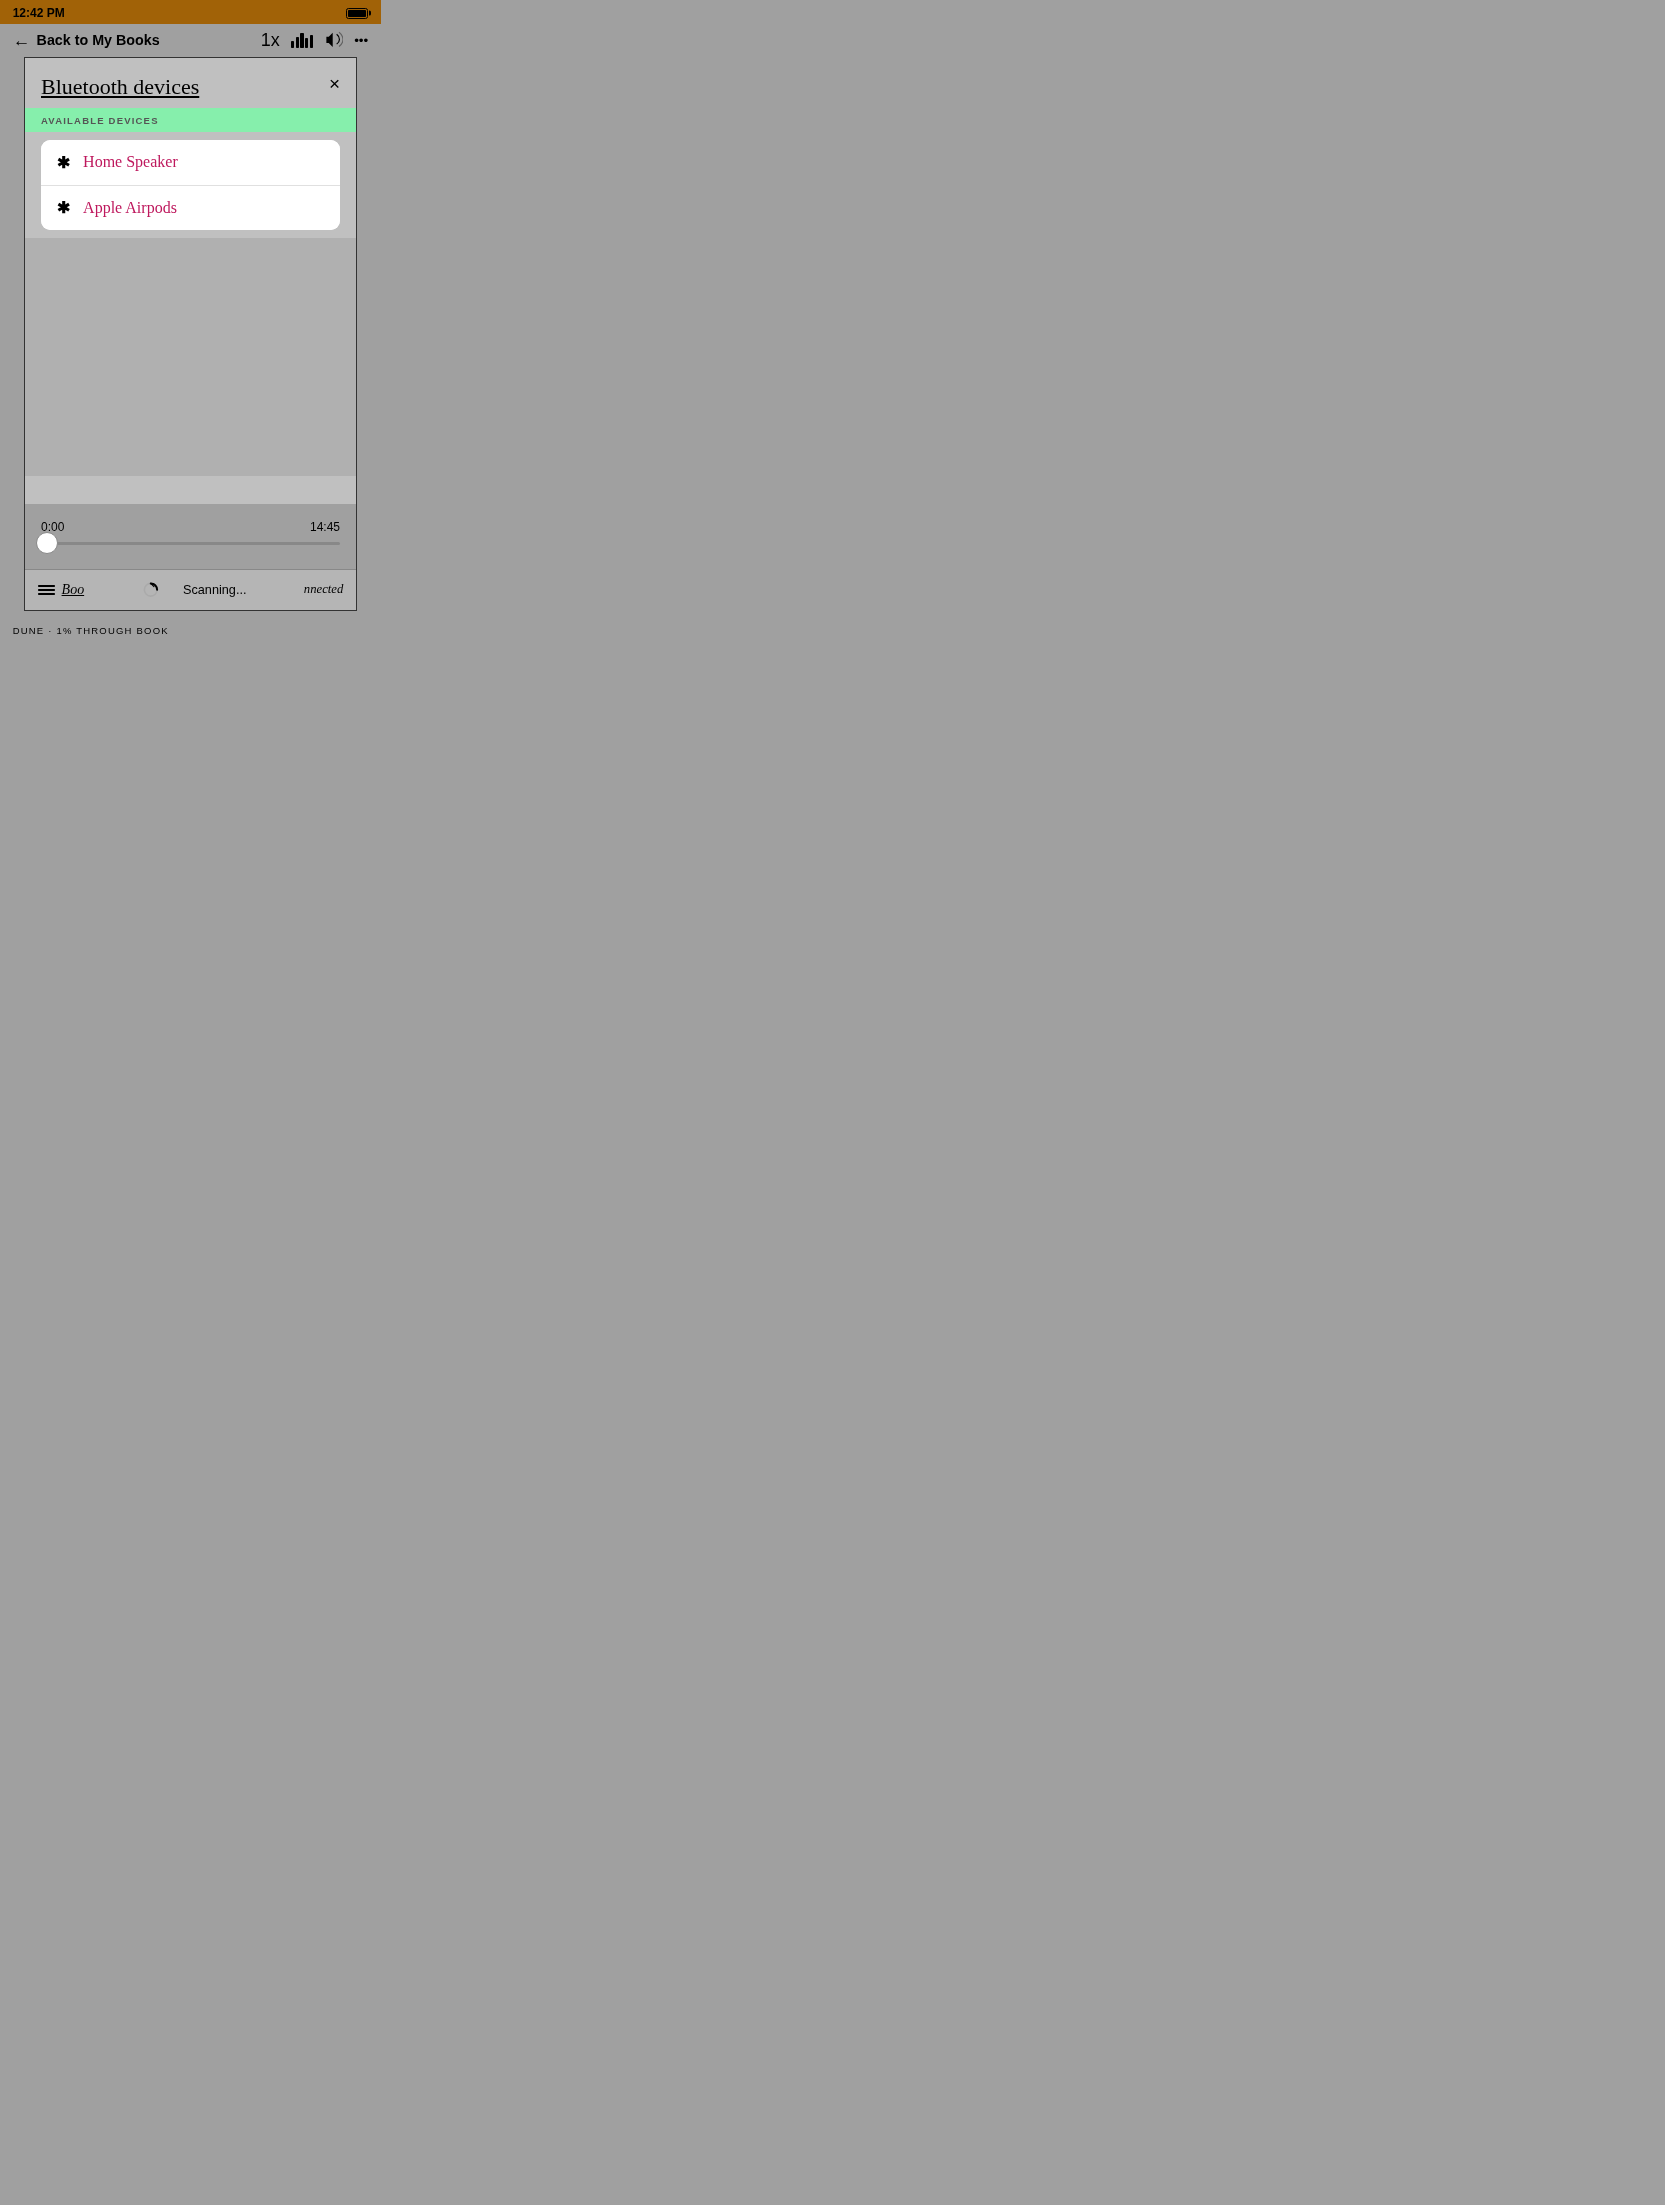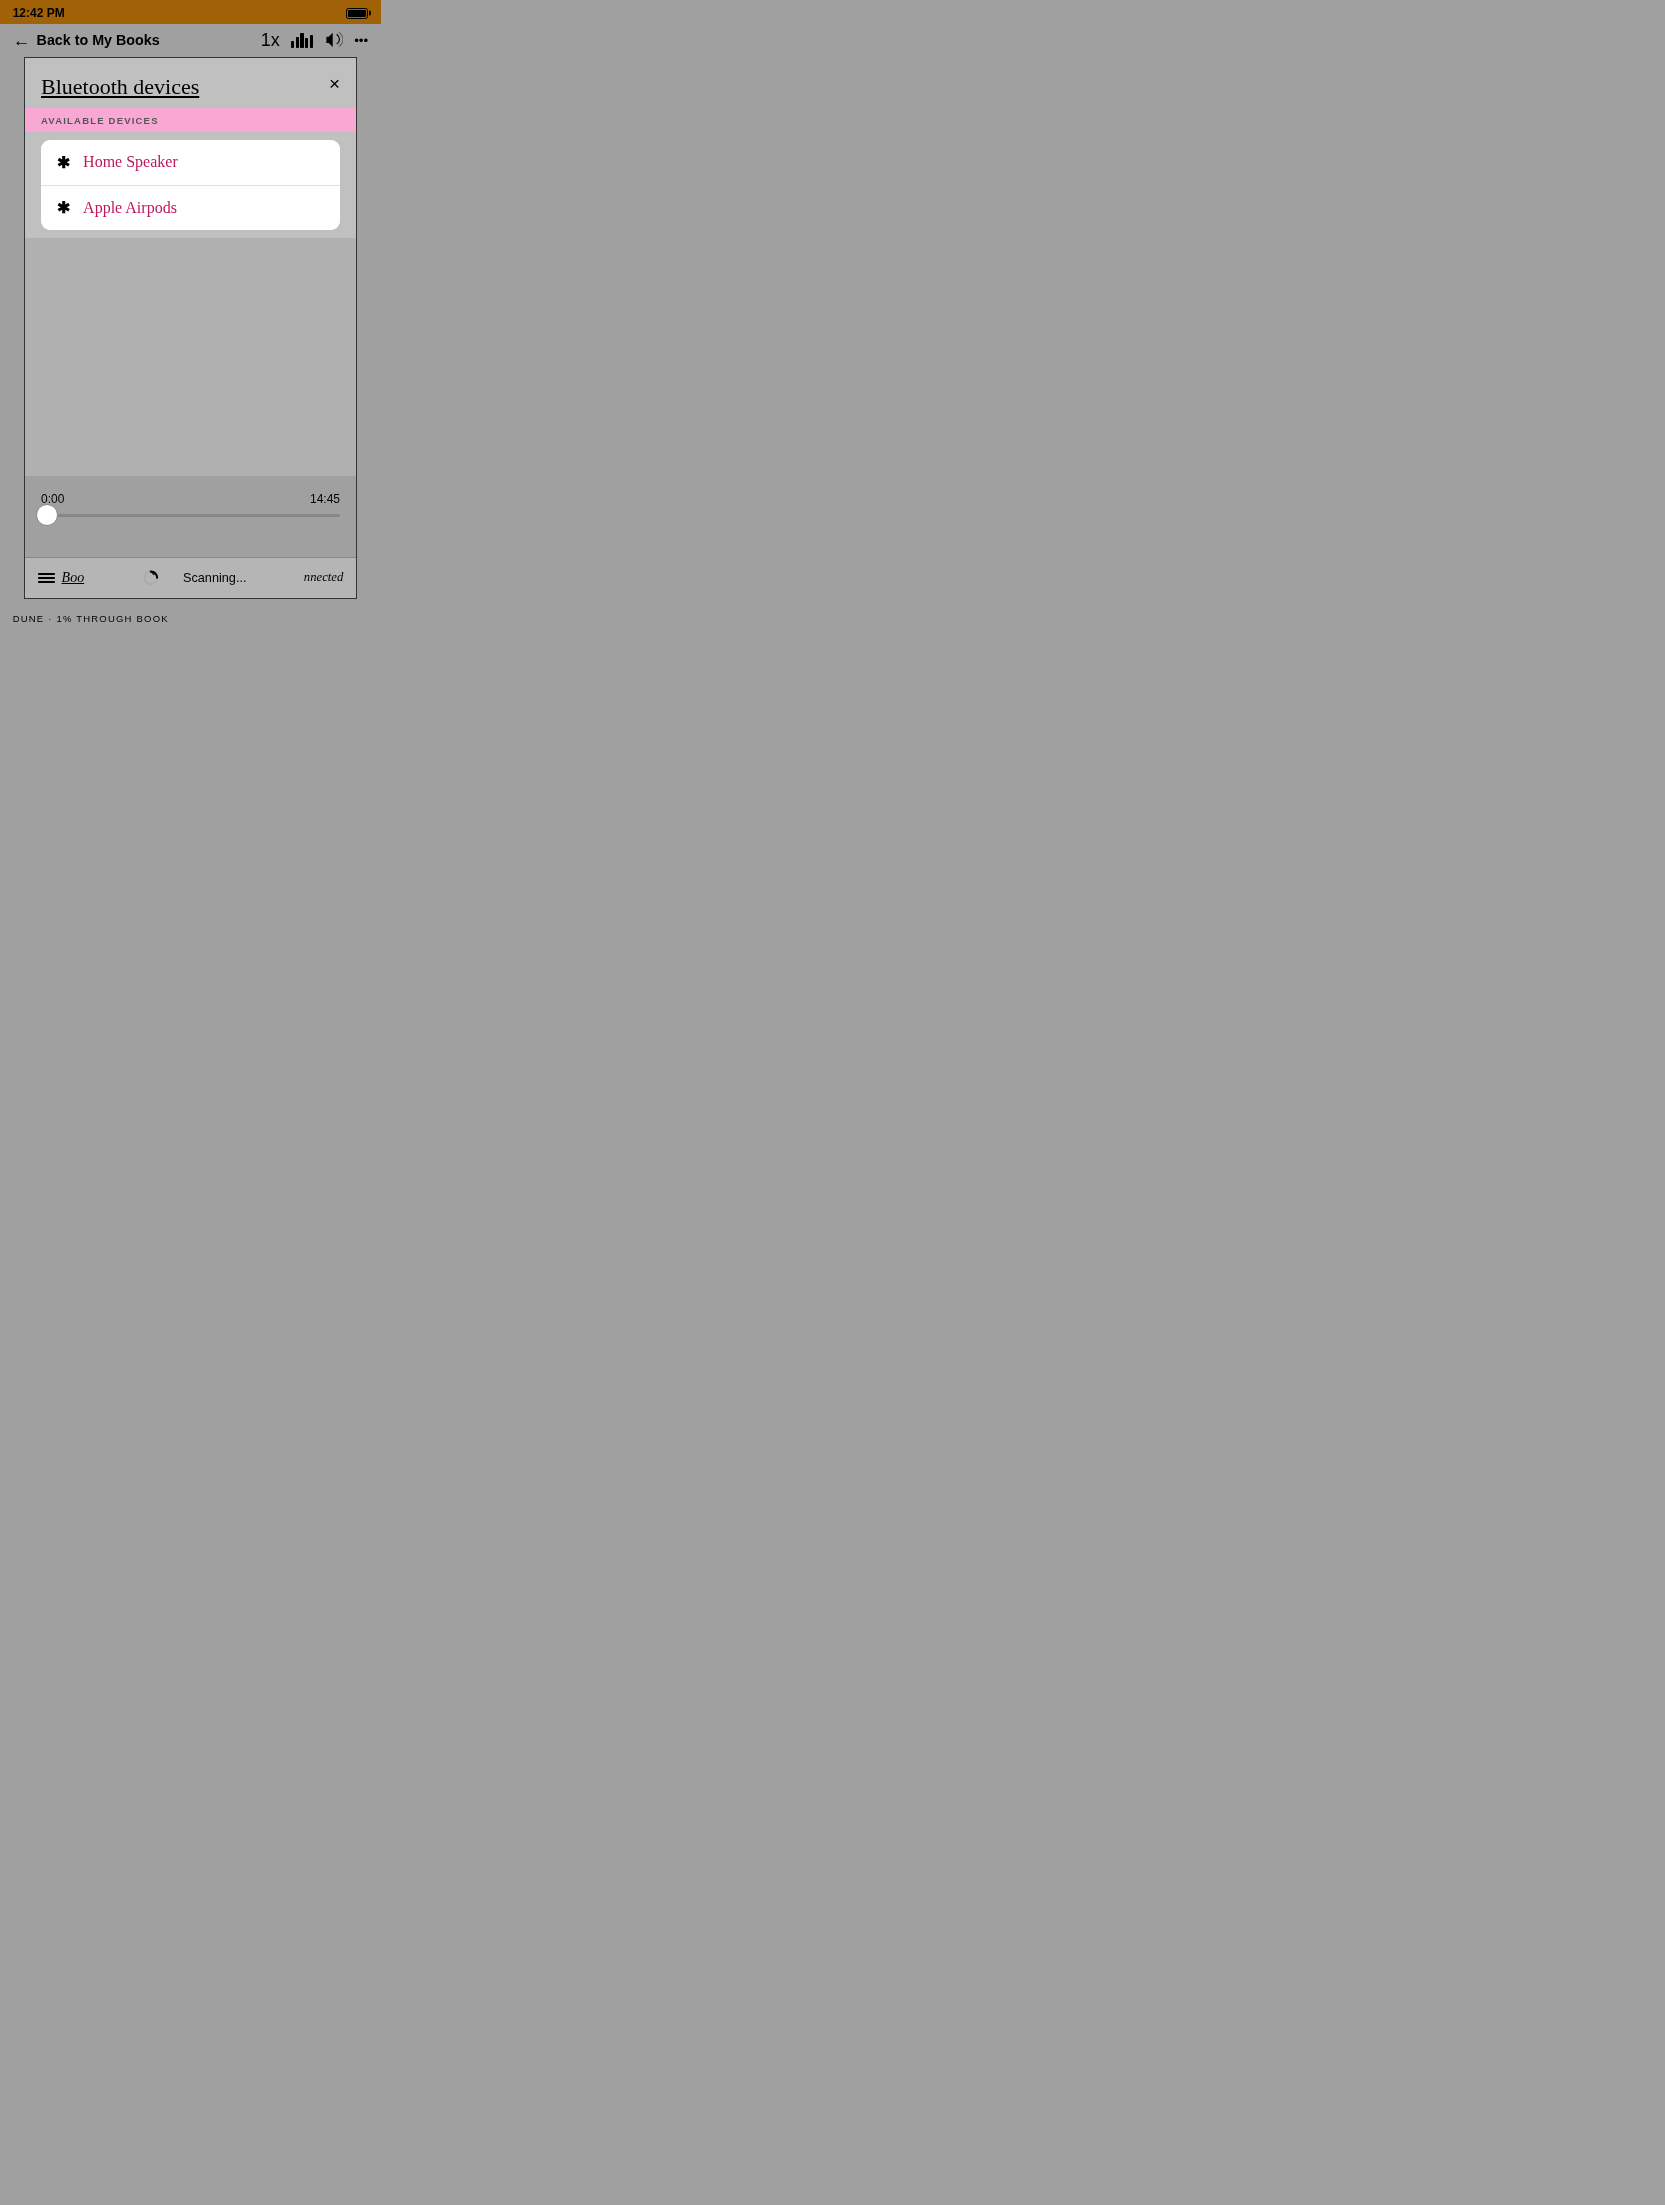--- a/index.html
+++ b/index.html
@@ -138,21 +138,21 @@
       border: none;
       font-weight: 300;
       line-height: 1;
     }
     .section-label {
       font-size: 9.5px;
       font-weight: 700;
       letter-spacing: 1.2px;
       color: #555;
       padding: 6.4px 16px;
-      background: #f9a8d4;
+      background: #86efac;
     }
     .devices-list {
       background: #fff;
       margin: 8px 16px;
       border-radius: 9.5px;
       overflow: hidden;
     }
     .device-item {
       display: flex;
       align-items: center;
@@ -177,23 +177,24 @@
     }
 
     
     .modal-body {
       height: 238px;
       background: #b0b0b0;
     }
 
     
     .progress-area {
-      padding: 16px 16px 24px;
+      padding: 16px 16px 8px;
       background: #a0a0a0;
       position: relative;
+      margin-top: 28px;
     }
     .time-row {
       display: flex;
       justify-content: space-between;
       margin-bottom: 8px;
     }
     .time-label {
       font-size: 12px;
       color: #000;
     }

